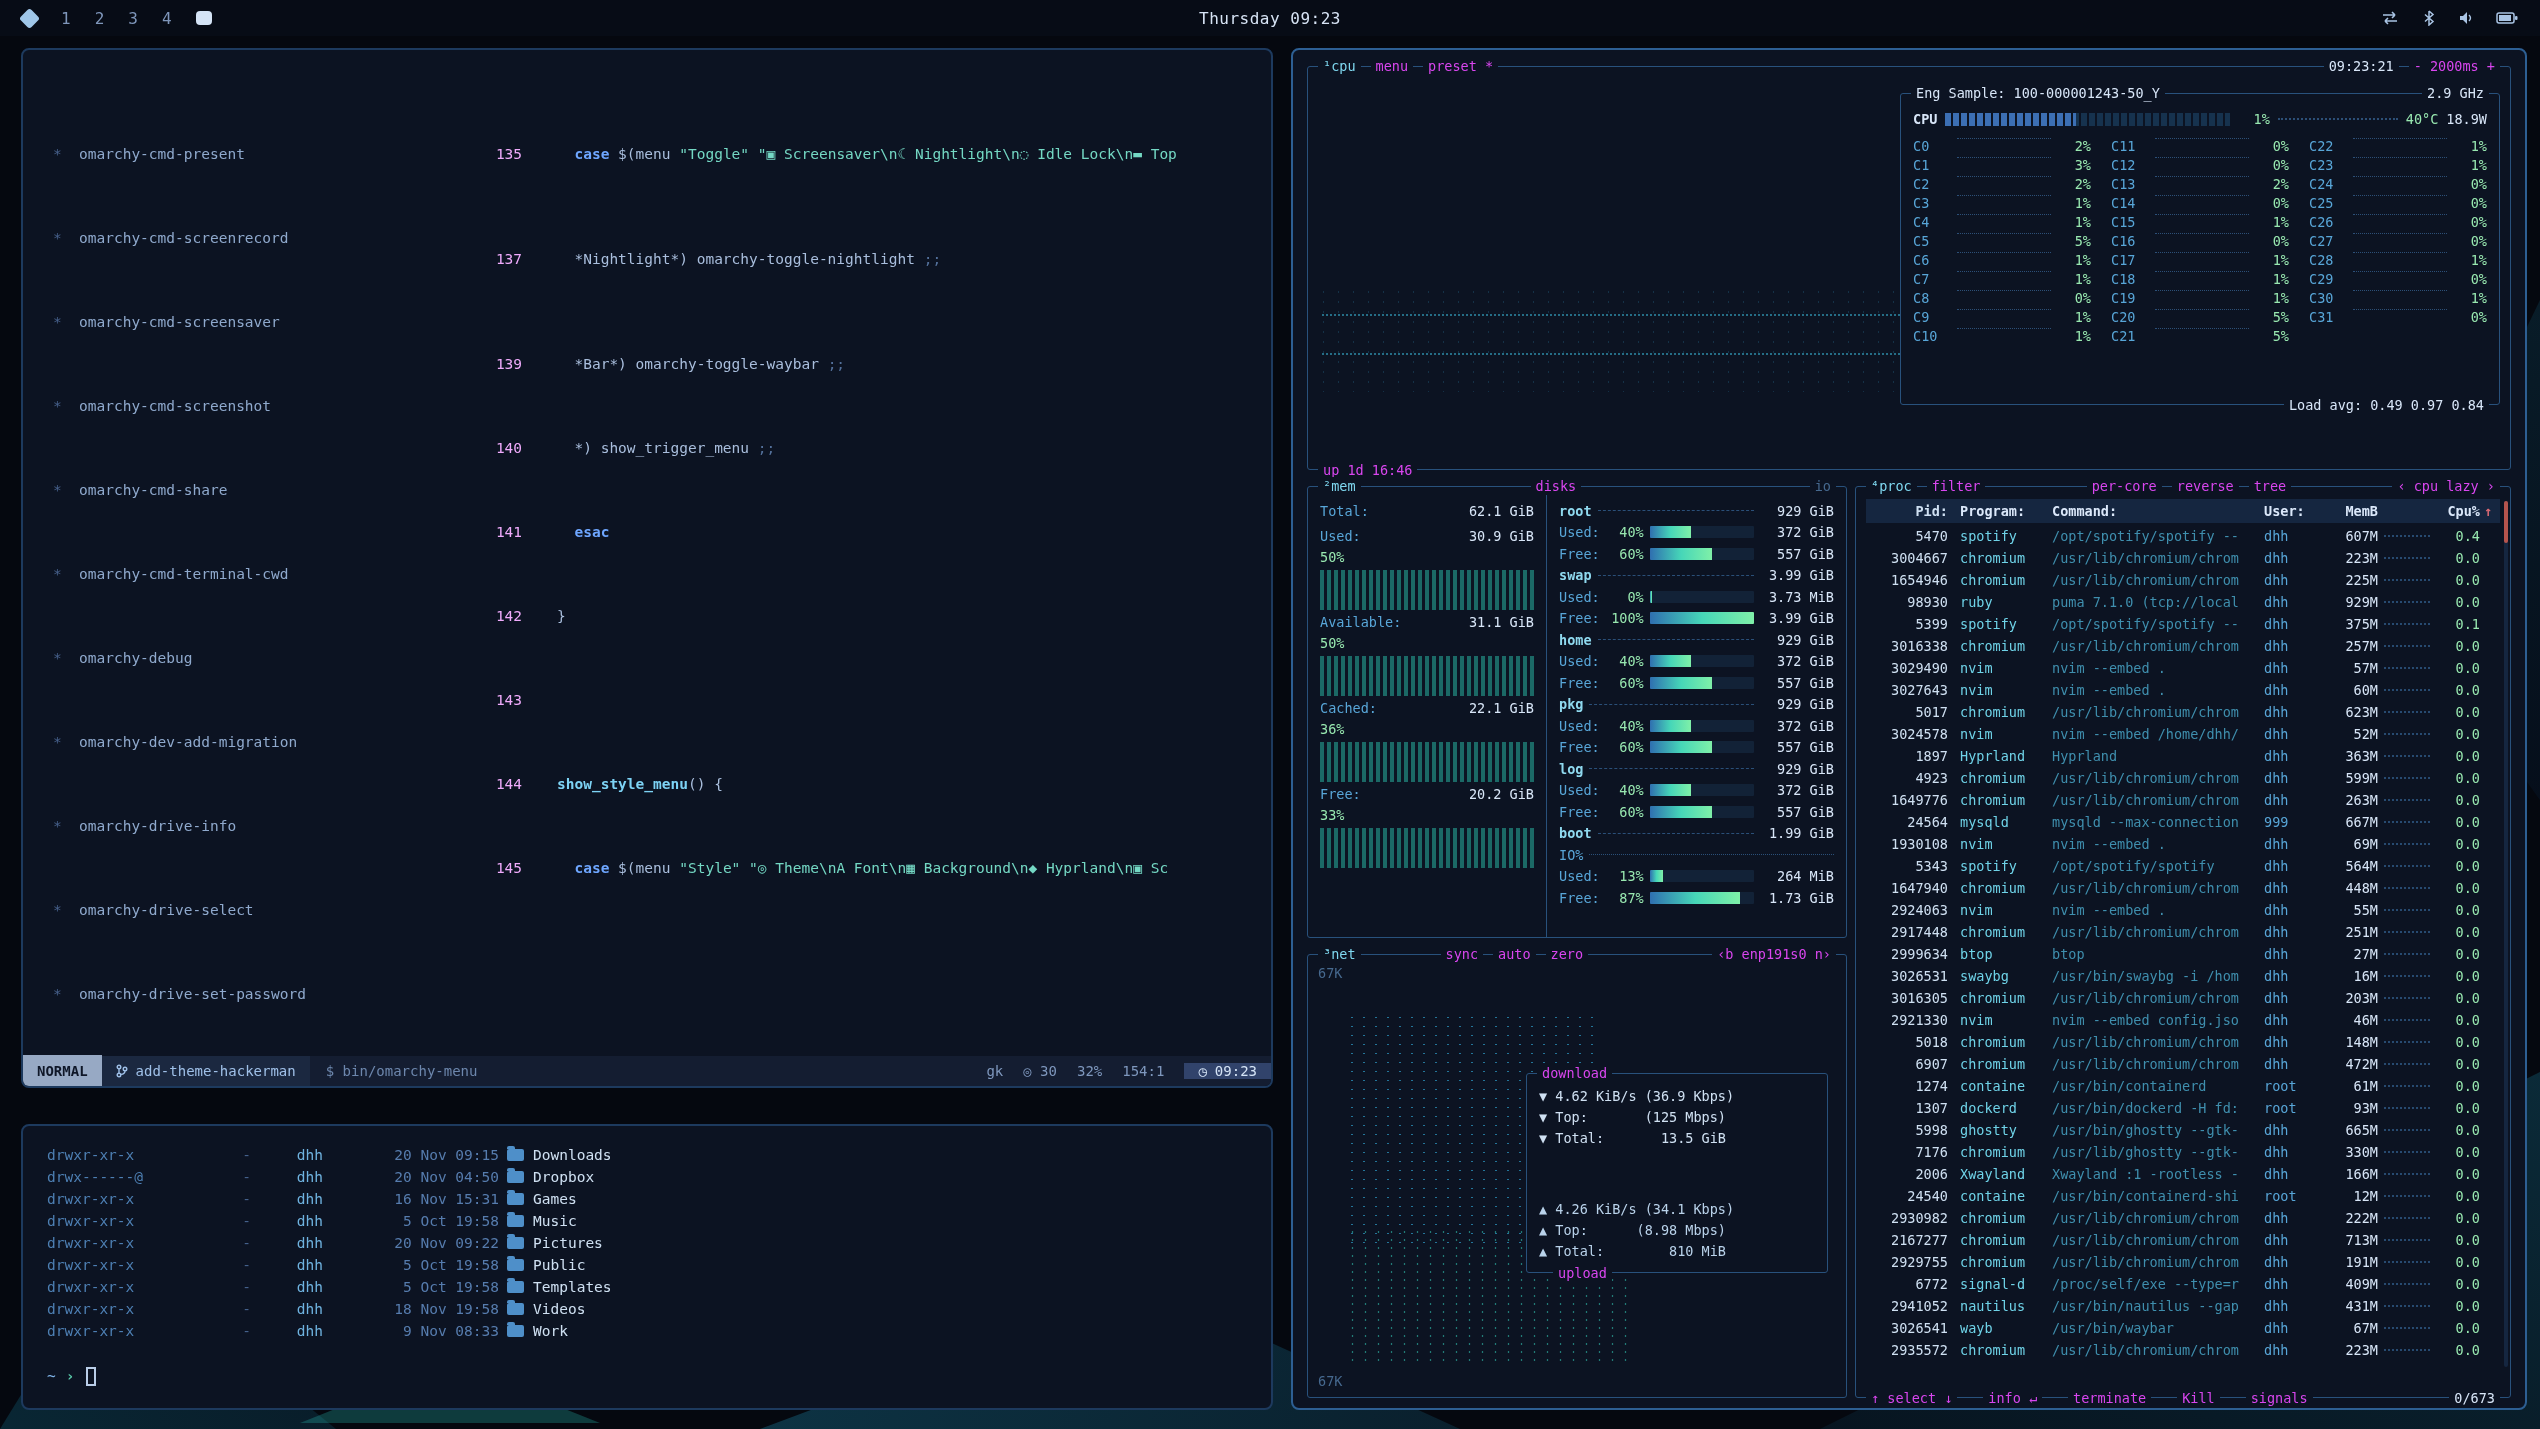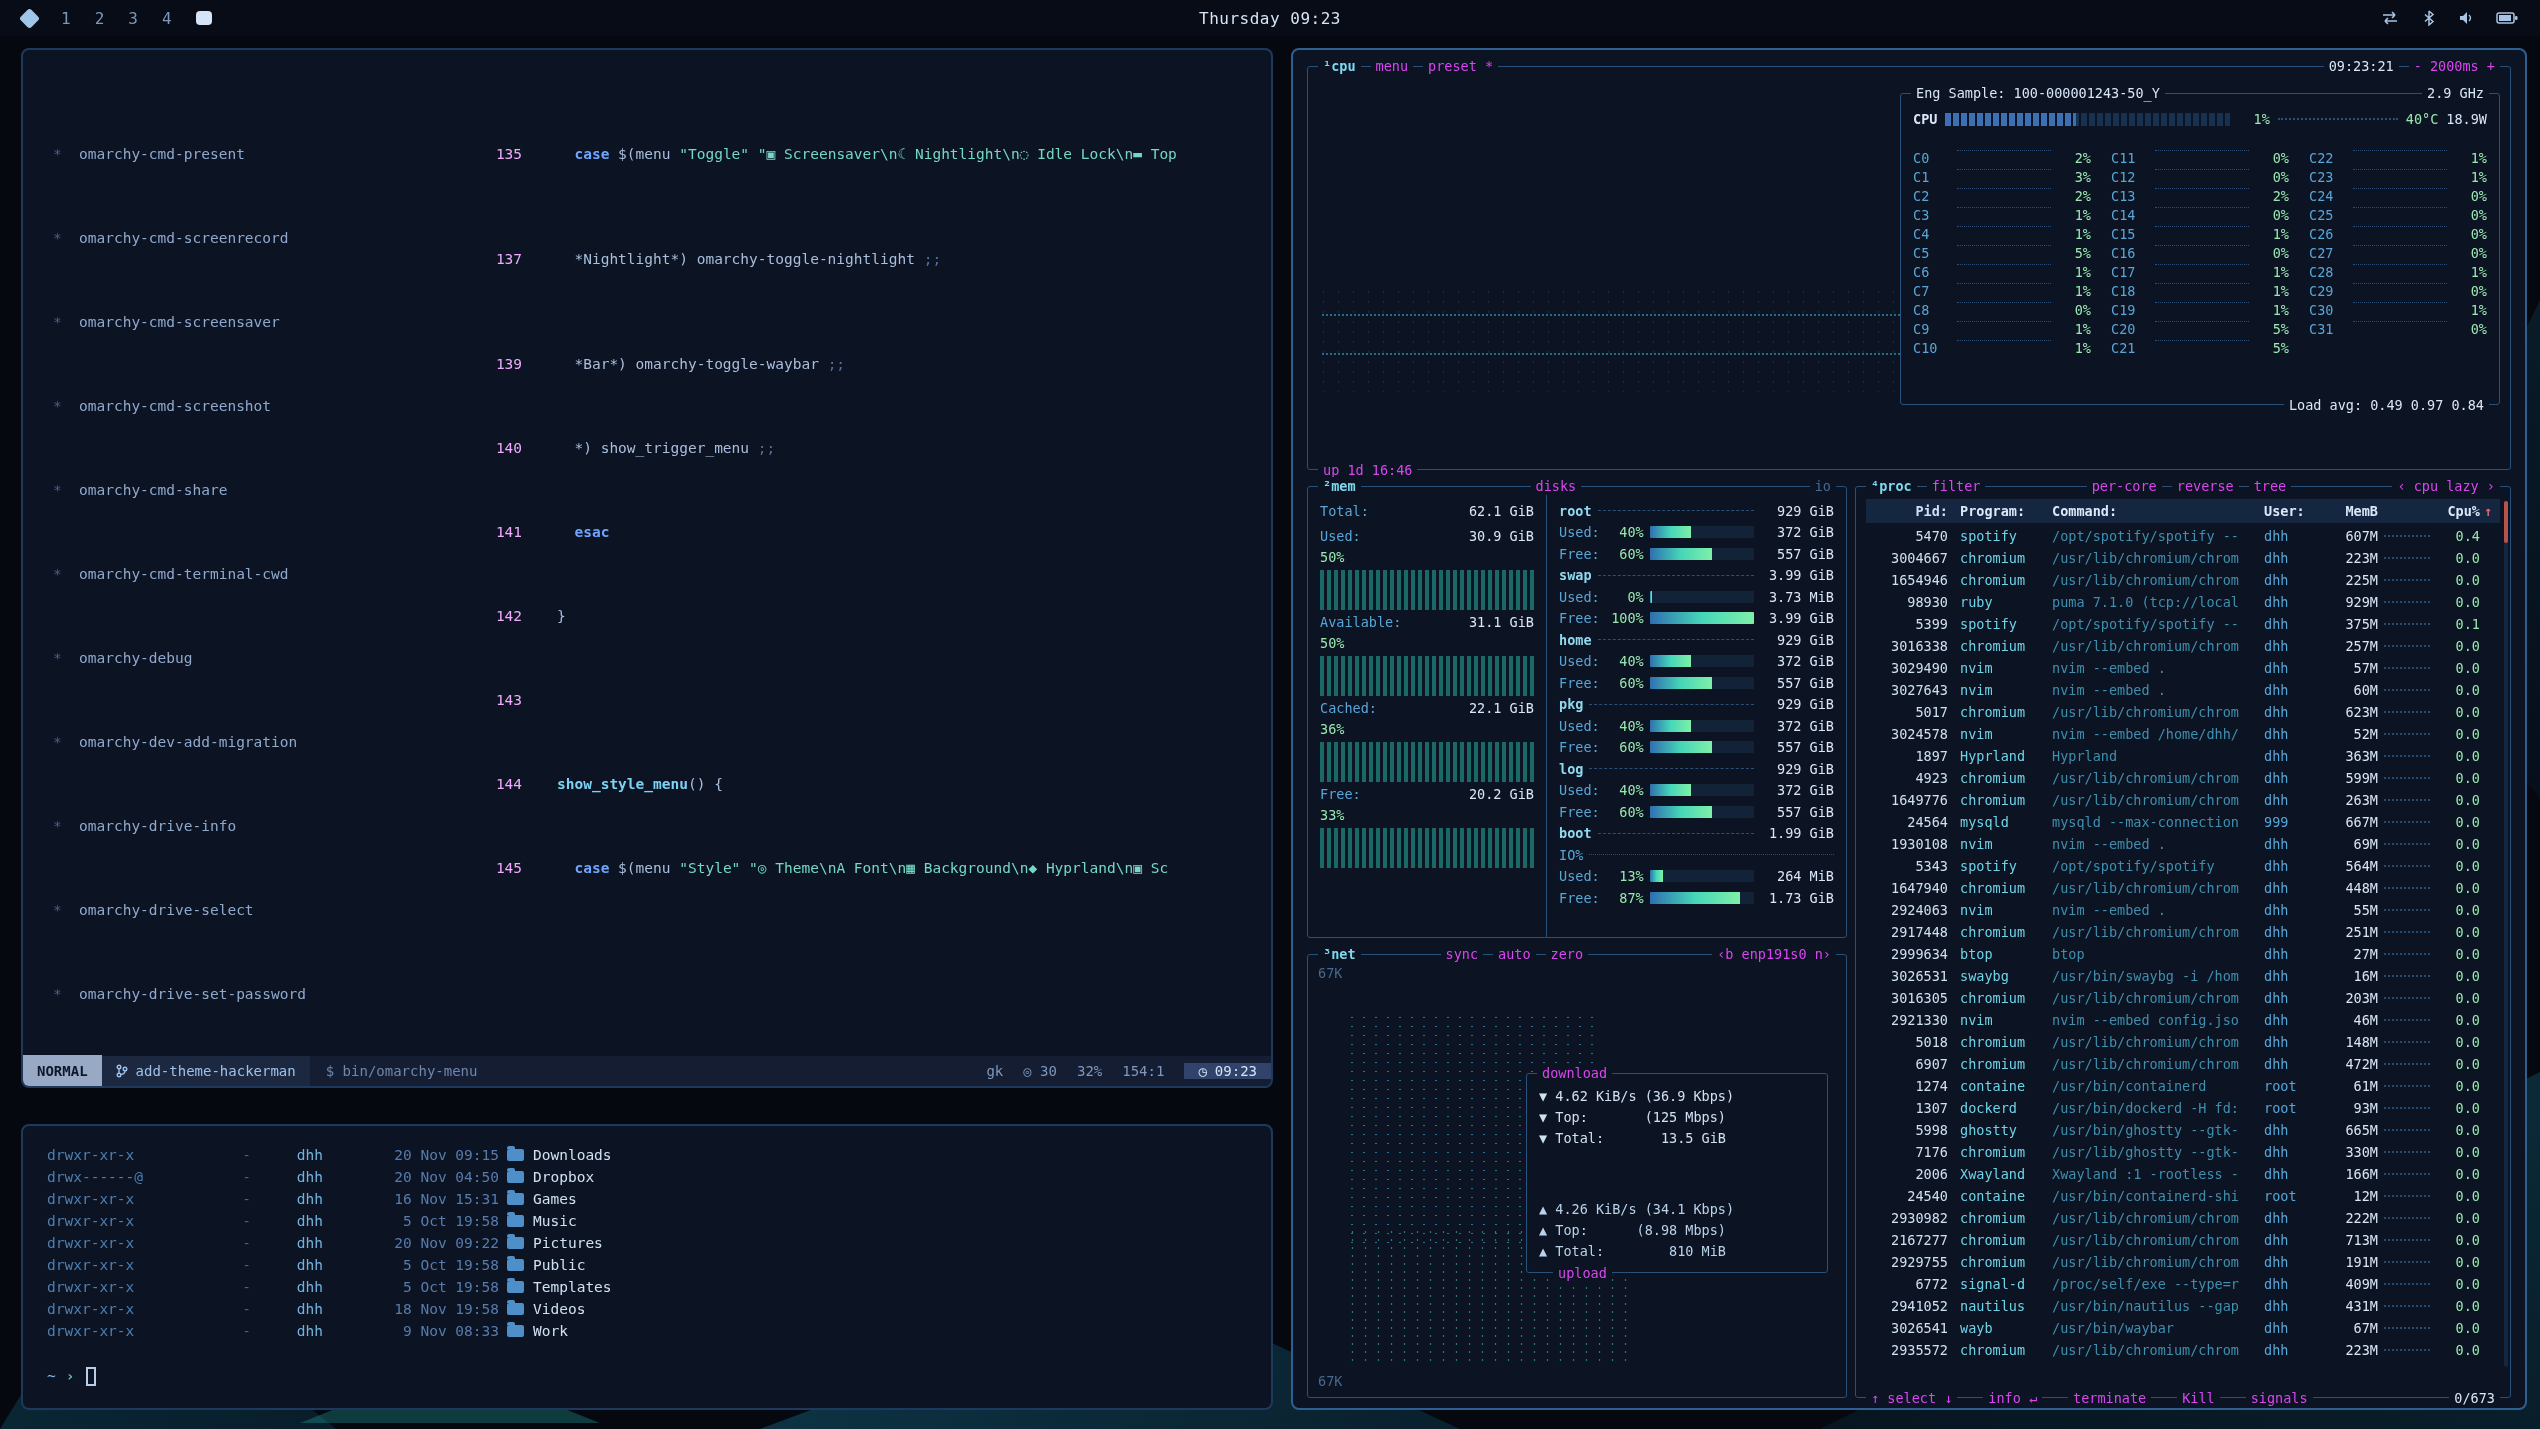--- a/index.html
+++ b/index.html
@@ -60,33 +60,33 @@
   .ls-name{color:#cfe0f2}
   .prompt-row{margin-top:22px;display:flex;align-items:center;gap:10px;height:24px}
   .pr-path{color:#7fb3e8}.pr-arrow{color:#58c7a8;font-weight:bold}
   .cursor-block{width:10px;height:19px;border:2px solid #b9cde8;margin-left:2px}
 
   
   #btop{left:1291px;top:48px;width:1236px;height:1362px;border-color:#2d5f93;font-size:13.5px}
   .bbox{position:absolute;border:1px solid #28517c;border-radius:3px}
   .btitle-row{position:absolute;top:-10px;left:10px;right:10px;display:flex;gap:10px;align-items:center;pointer-events:none}
   .chip{background:#0c1322;padding:0 5px;line-height:18px;white-space:nowrap;pointer-events:auto}
-  .chip.main{color:#7fd8f0;font-weight:bold}
+  .chip.main{color:#7fd8f0;font-weight:normal}
   .chip.btn{color:#d946ef}
   .chip.val{color:#d8e6f8}
   .chip.dim{color:#46698f}
   #cpu-box{left:14px;top:16px;right:14px;height:404px}
   .cpu-graph{position:absolute;inset:8px;overflow:hidden}
   .cpu-graph .gline{position:absolute;left:6px;right:6px;border-top:2px dotted #2e8ca8;opacity:.75}
   .gl1{top:62%}.gl2{top:72%;opacity:.5}
   .cpu-graph::after{content:"";position:absolute;left:0;right:0;top:55%;bottom:18%;background-image:radial-gradient(#1b4a66 1.1px,transparent 1.2px);background-size:15px 10px;opacity:.55}
   .cpu-panel{position:absolute;right:10px;top:26px;width:600px;height:312px;border:1px solid #28517c;background:#0c1322;border-radius:3px;padding:14px 12px 10px}
   .cpu-panel .ptitle{position:absolute;top:-10px;left:10px;right:10px;display:flex;justify-content:space-between}
   .cpu-panel .pfoot{position:absolute;bottom:-10px;right:10px}
-  .cpu-meter-row{display:flex;align-items:center;gap:8px;height:22px;margin-bottom:20px}
+  .cpu-meter-row{display:flex;align-items:center;gap:8px;height:22px;margin-bottom:8px}
   .mlab2{color:#d8e6f8;font-weight:bold}
   .meter{flex:1;height:13px;background:repeating-linear-gradient(90deg,#16324e 0 6px,transparent 6px 8px);position:relative;overflow:hidden}
   .meter-fill{position:absolute;left:0;top:0;bottom:0;width:46%;background:repeating-linear-gradient(90deg,#3c6fb4 0 6px,transparent 6px 8px)}
   .cpct2{color:#98e8b0;width:32px;text-align:right}
   .leader{width:120px;border-bottom:2px dotted #2c4f77;height:1px;align-self:center}
   .ctemp{color:#98e8b0}.cwatts{color:#d8e6f8}
   .cores{display:grid;grid-template-rows:repeat(11,19px);grid-auto-flow:column;grid-auto-columns:1fr;column-gap:20px;margin-top:6px}
   .core{display:flex;align-items:flex-start;height:19px}
   .cname{color:#58a6d8;width:38px}
   .core .lead{flex:1;border-bottom:1px dotted #2c4f77;margin:0 6px 5px}

